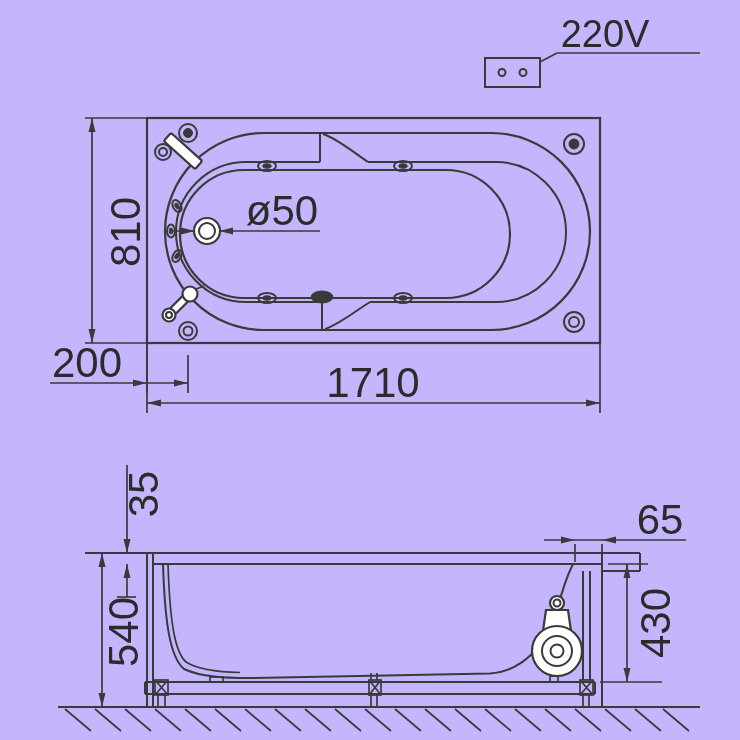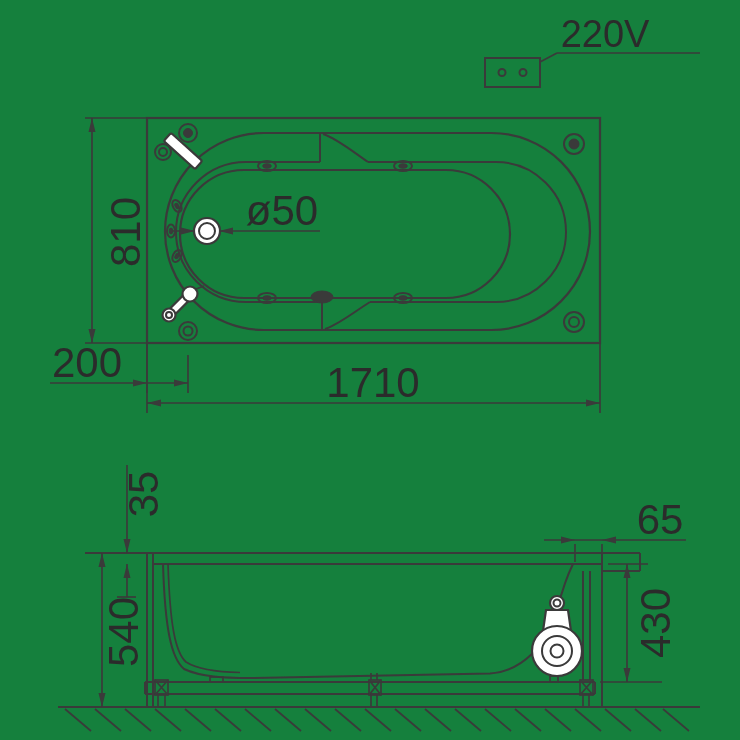--- a/index.html
+++ b/index.html
@@ -1,16 +1,16 @@
 <!DOCTYPE html>
 <html><head>
 <meta charset="utf-8">
 <style>
   html,body{margin:0;padding:0;background:#ffffff;}
-  .stage{position:relative;width:740px;height:740px;background:#15803d;overflow:hidden;}
+  .stage{position:relative;width:740px;height:740px;background:#c4b5fd;overflow:hidden;}
   svg{display:block;}
   .ln{fill:none;stroke:#3a3a3a;stroke-width:2.2;}
   .ln2{fill:none;stroke:#3a3a3a;stroke-width:2;}
   .thin{fill:none;stroke:#3a3a3a;stroke-width:1.7;}
   .arr{fill:#3a3a3a;stroke:none;}
   .wfill{fill:#ffffff;stroke:#3a3a3a;stroke-width:2.2;}
   .dark{fill:#3a3a3a;stroke:#3a3a3a;}
   text{font-family:"Liberation Sans","DejaVu Sans",sans-serif;fill:#2b2b2b;}
   .dim{font-size:42px;}
   .volt{font-size:38px;}

